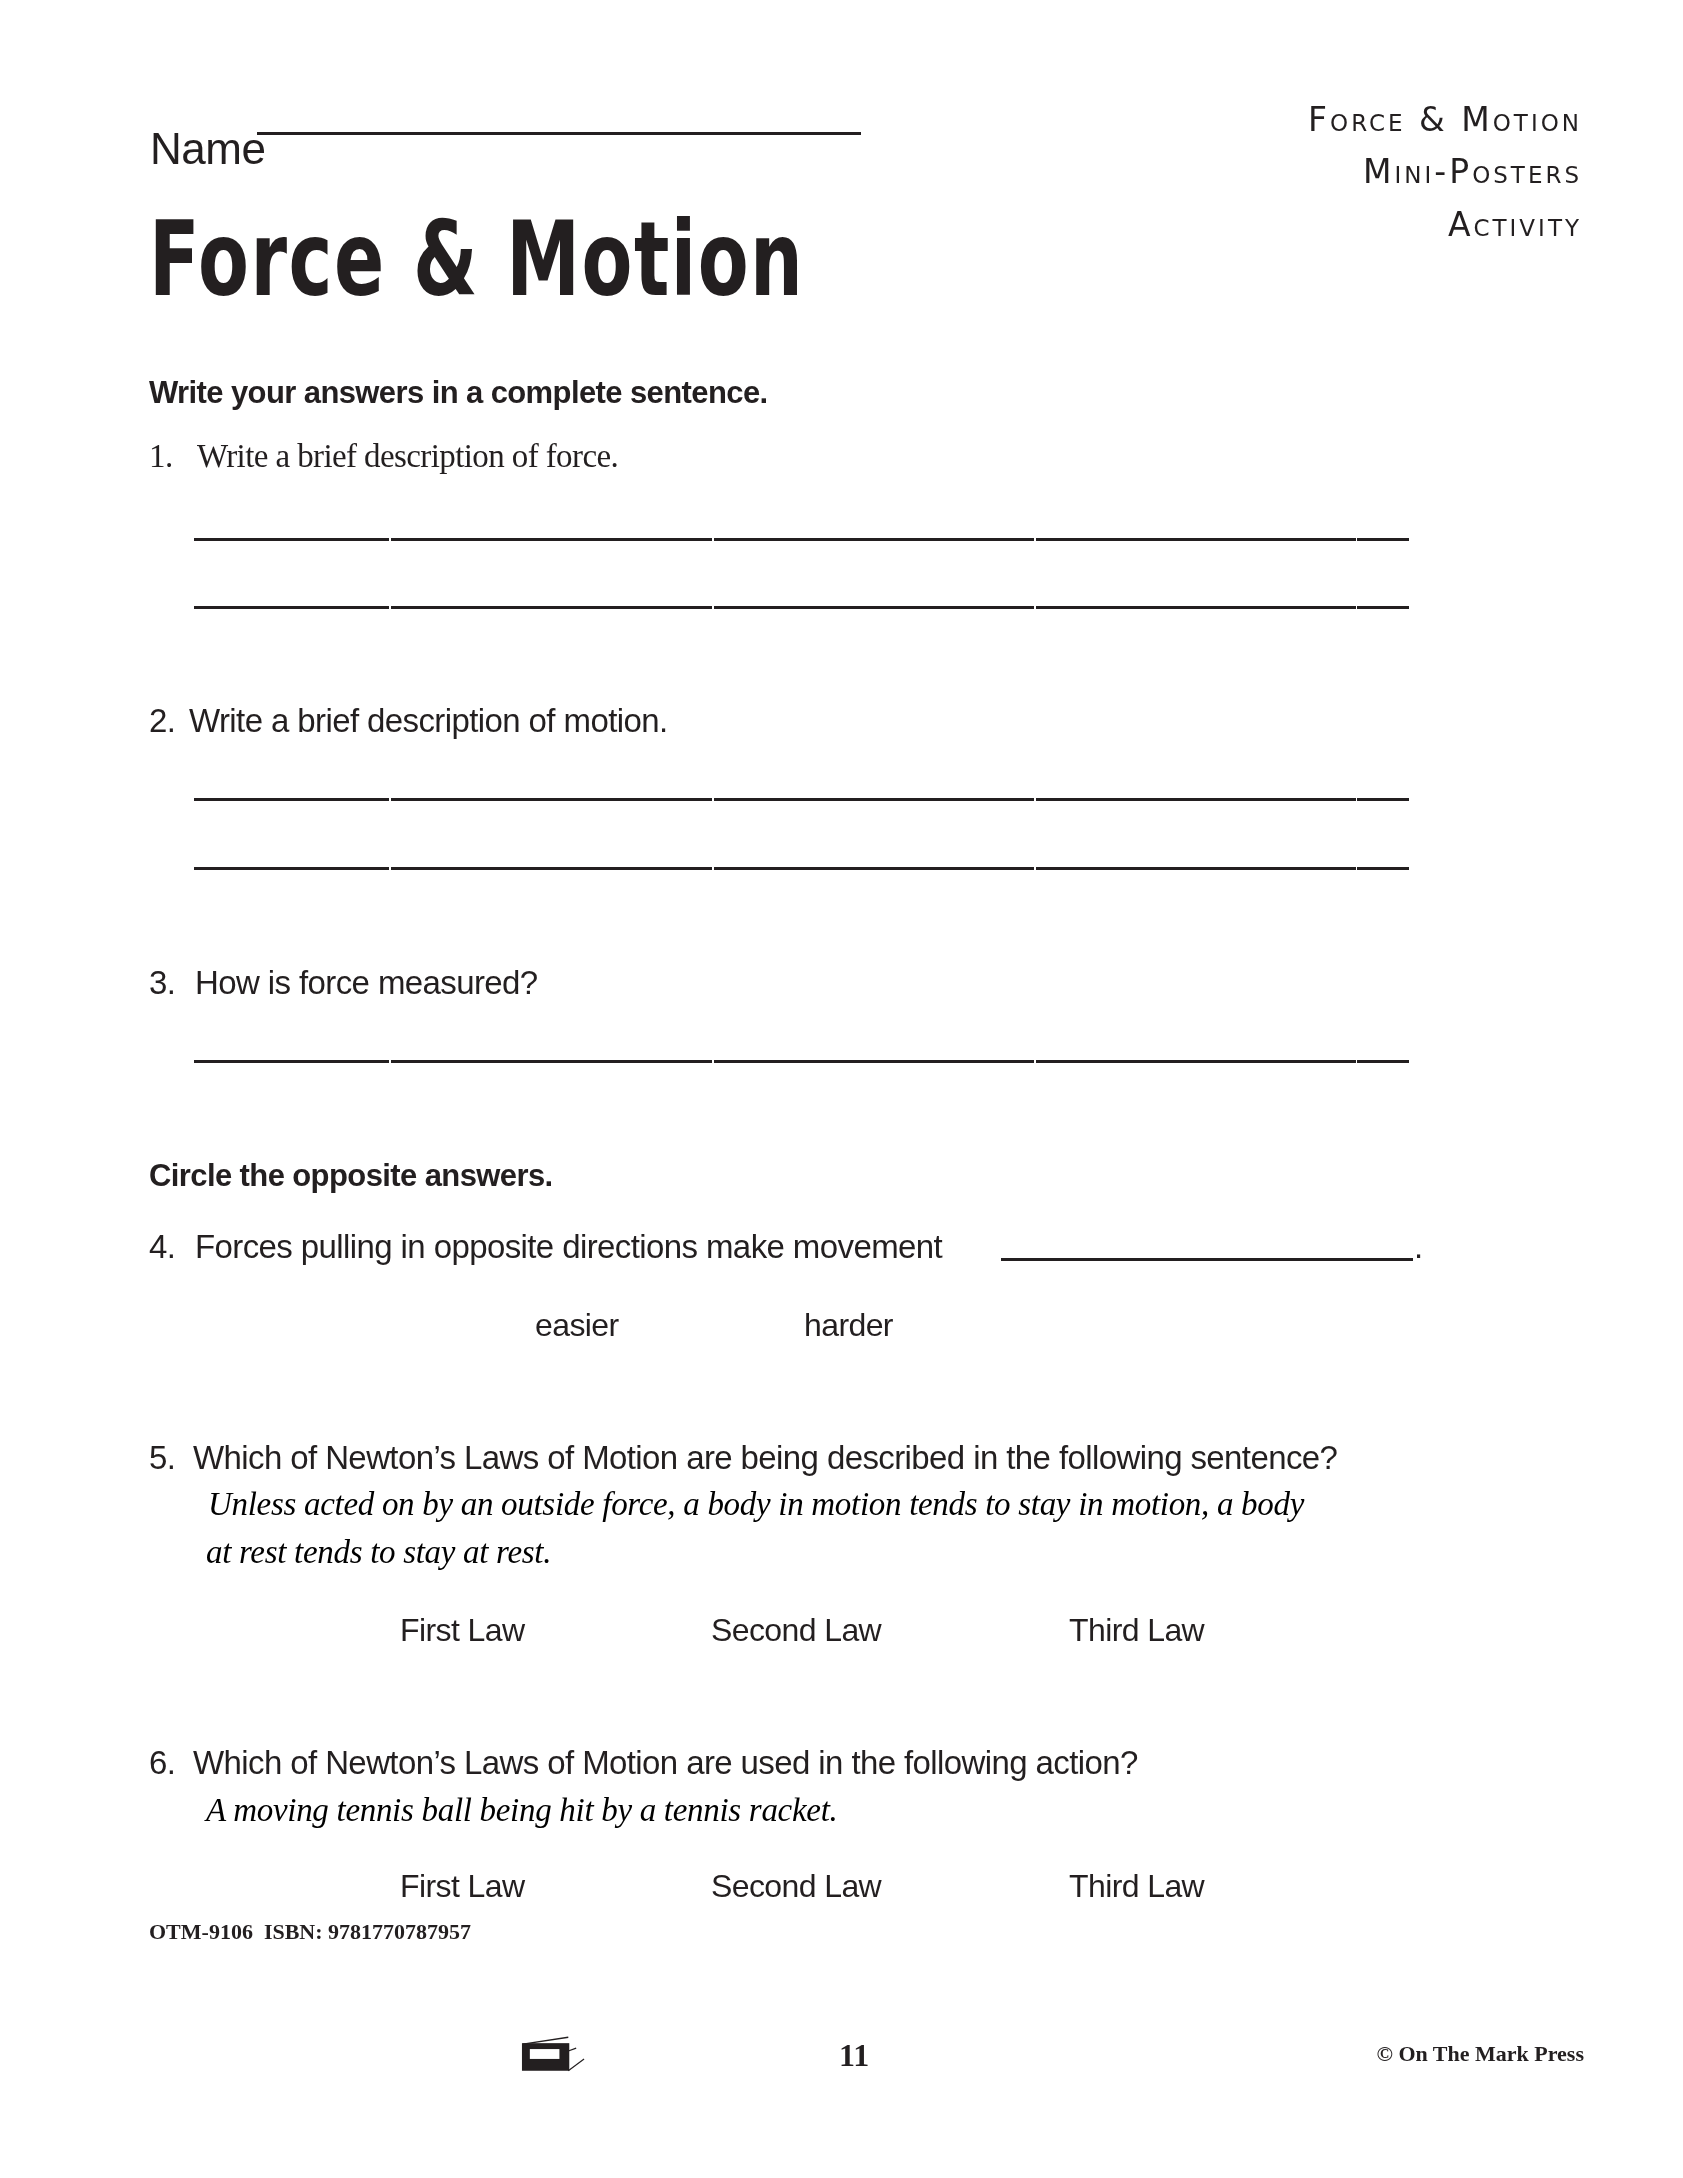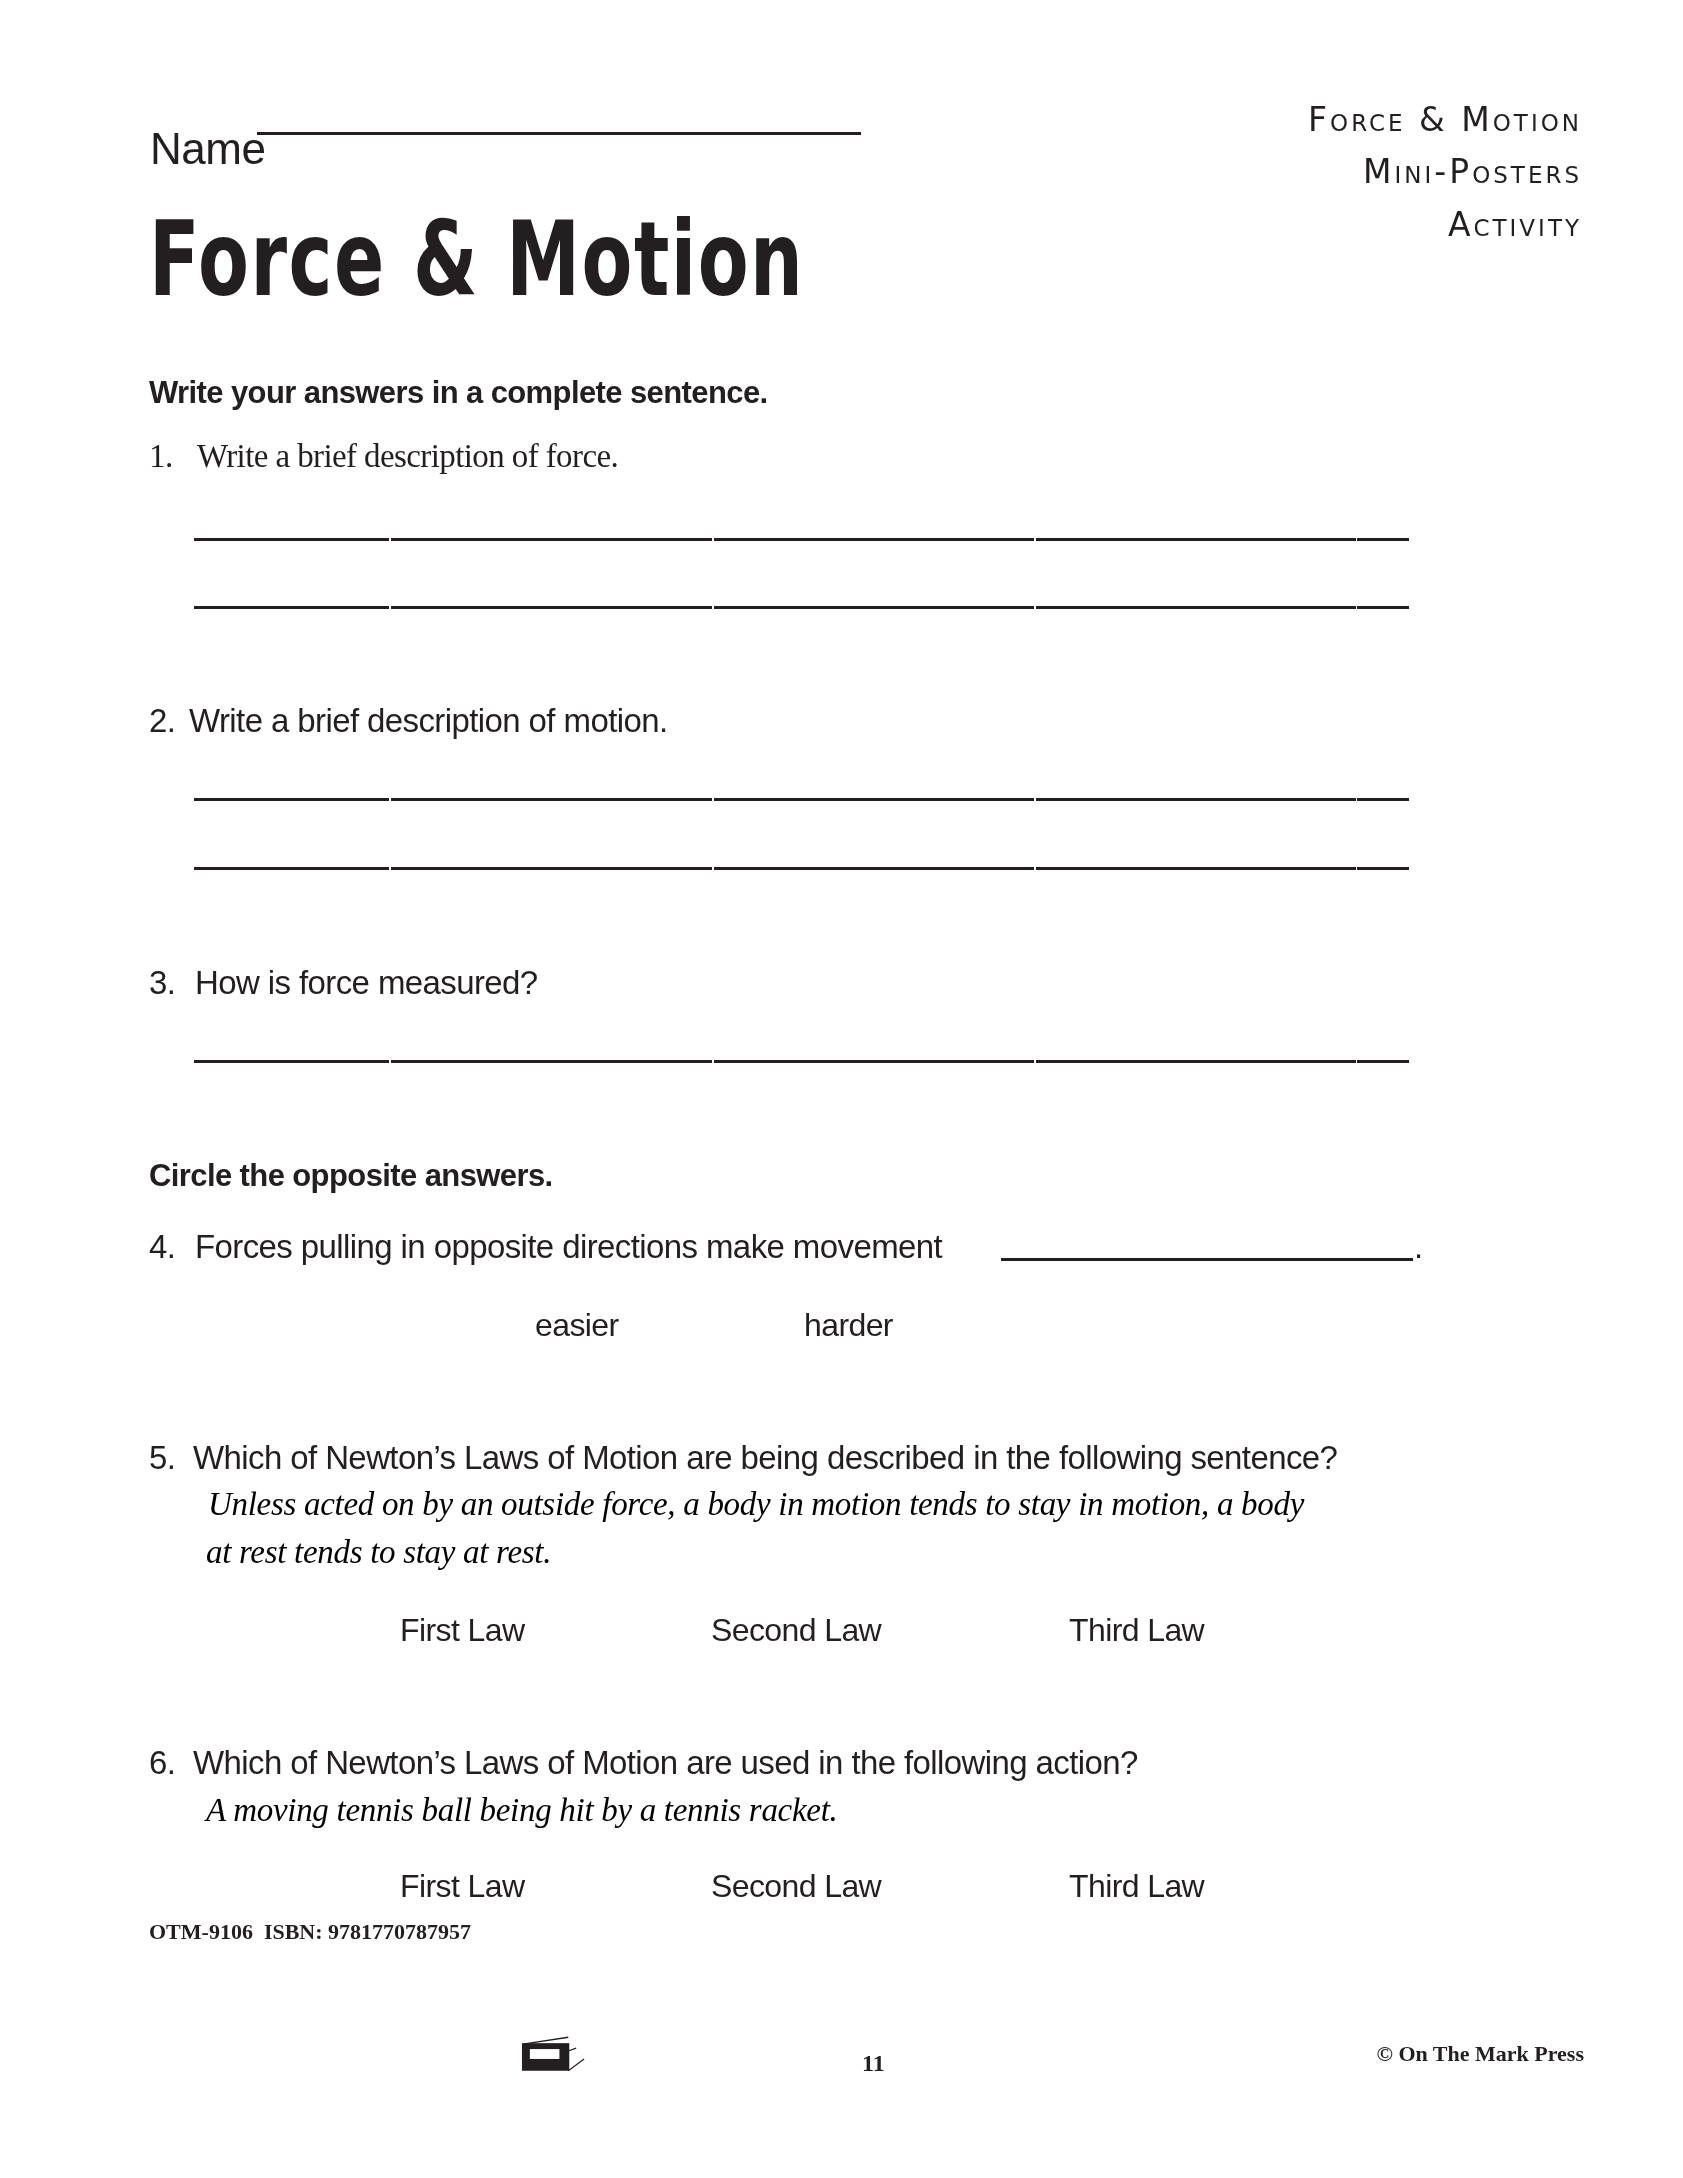--- a/index.html
+++ b/index.html
@@ -110,15 +110,15 @@
 </div>
 <div class="abs" style="left:519px; top:2035px; width:69px; height:38px;">
   <svg width="69" height="38" viewBox="0 0 70 38">
     <rect x="3" y="8" width="48" height="28" fill="#231f20"></rect>
     <rect x="11" y="14" width="30" height="10" fill="#ffffff"></rect>
     <line x1="4" y1="9" x2="50" y2="2" stroke="#231f20" stroke-width="1.5"></line>
     <line x1="50" y1="16" x2="58" y2="13" stroke="#231f20" stroke-width="1.2"></line>
     <line x1="50" y1="36" x2="66" y2="24" stroke="#231f20" stroke-width="1.2"></line>
   </svg>
 </div>
-<div class="abs footer" style="left:862px; top:2039px; font-size:24px;margin-top:12px;">11</div>
+<div class="abs footer" style="left:839px; top:2039px; font-size:32px;">11</div>
 <div class="abs footer" style="right:99px; top:2043px;">© On The Mark Press</div>
 
 
 </body></html>

